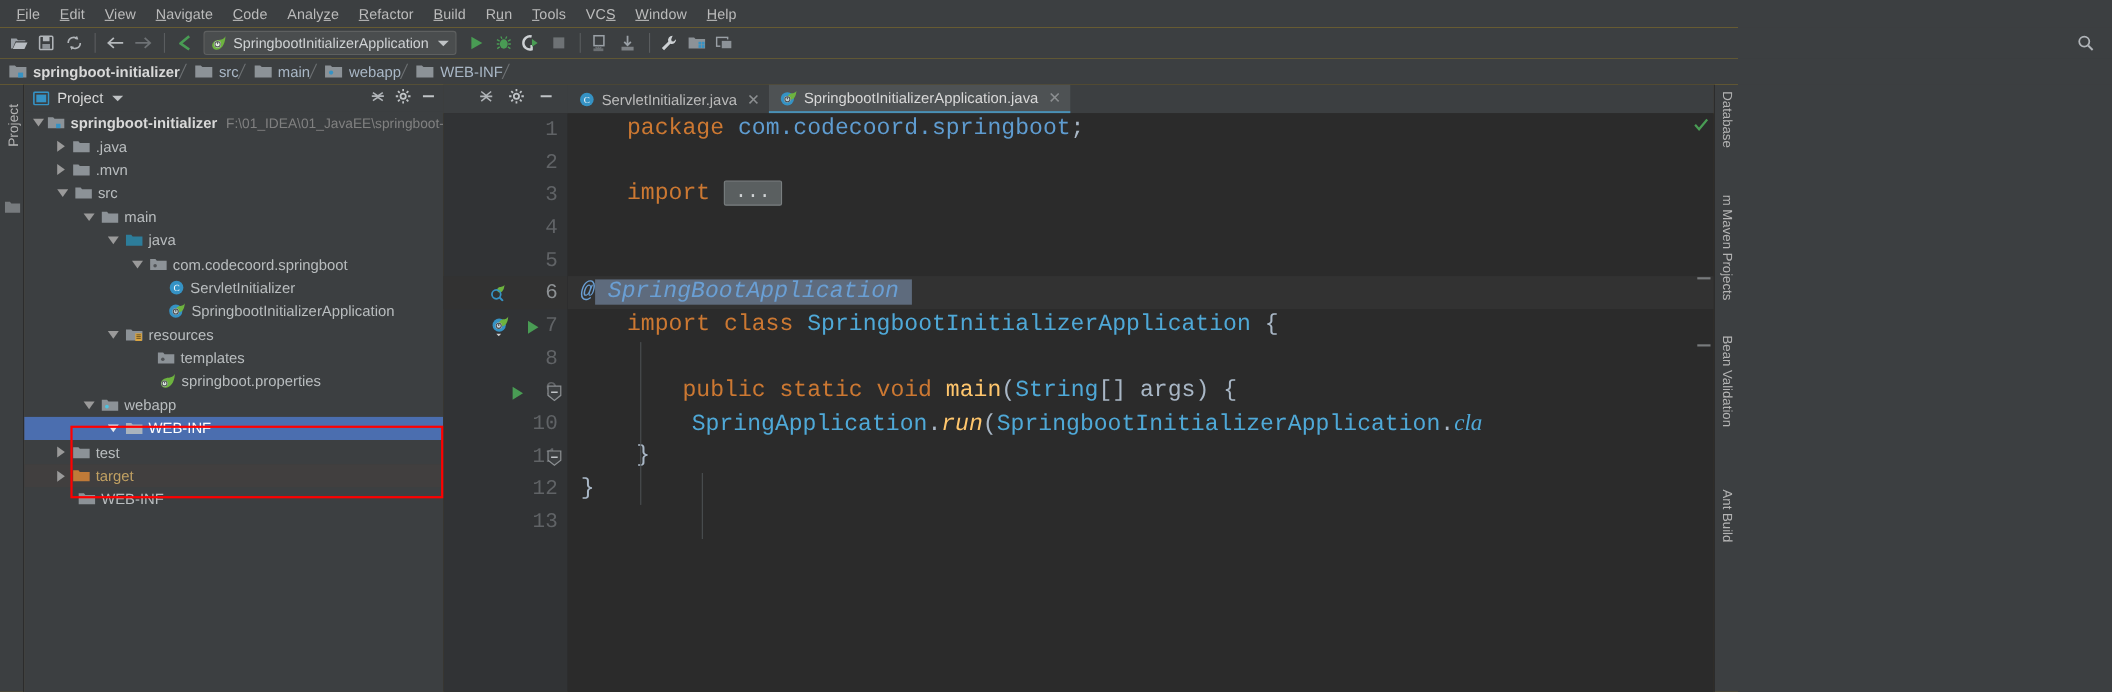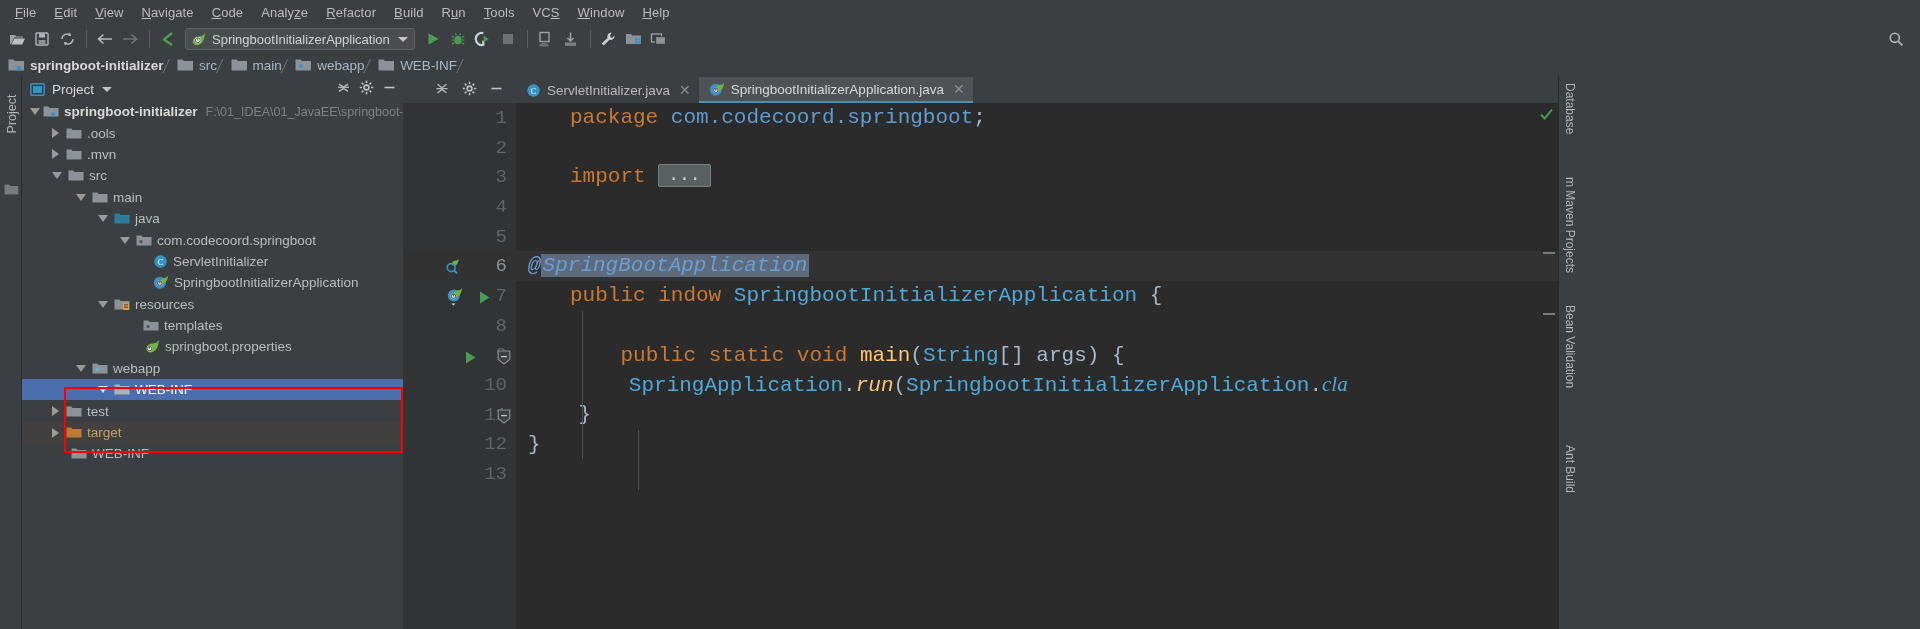--- a/index.html
+++ b/index.html
@@ -166,21 +166,21 @@
   .punct { color: #a9b7c6; }
   .mthital { color: #ffc66d; font-style: italic; }
   .clsital { color: #4fa9d8; font-style: italic; font-family: Liberation Serif, serif; }
 
   .imports-fold {
     display: inline-block; background: #5a5f60; color: #cfd2d4;
     border: 1px solid #7a7f80; border-radius: 2px;
     padding: 0 9px; font-size: 18px; line-height: 21px; vertical-align: 2px;
     font-family: "Liberation Mono", monospace;
   }
-  .ann-sel { background: #5e6b7d; padding: 0 2px; }
+  .ann-sel { background: #5e6b7d; padding: 0 12px; }
 
   .indent-guide {
     position: absolute; width: 1px; background: #4b4f51; left: 0; top: 0; bottom: 0;
   }
 
   .rt-marks { position: absolute; right: 4px; }
 </style>
 </head>
 <body>
 
@@ -417,21 +417,21 @@
         <span class="tpath">F:\01_IDEA\01_JavaEE\springboot-i</span>
       </div>
 
       <div class="trow" style="padding-left:30px">
         <span class="arrow right"></span>
         <span class="ticon" style="margin-left:4px">
           <svg width="16" height="13" viewBox="0 0 16 13">
               <path d="M0.5 11.5V1.5h4.8L6.6 3h8.9v8.5z" fill="#8c9297"></path>
             </svg>
         </span>
-        <span class="tlabel">.ools</span>
+        <span class="tlabel">.java</span>
       </div>
 
       <div class="trow" style="padding-left:30px">
         <span class="arrow right"></span>
         <span class="ticon" style="margin-left:4px">
           <svg width="16" height="13" viewBox="0 0 16 13">
               <path d="M0.5 11.5V1.5h4.8L6.6 3h8.9v8.5z" fill="#8c9297"></path>
             </svg>
         </span>
         <span class="tlabel">.mvn</span>
@@ -701,21 +701,21 @@
       <div class="gline">13</div>
     </div>
 
     <div class="code">
       <div class="cline"><span class="kw">package</span> <span class="pkg">com.codecoord.springboot</span><span class="punct">;</span></div>
       <div class="cline"></div>
       <div class="cline"><span class="kw">import</span> <span class="imports-fold">...</span></div>
       <div class="cline"></div>
       <div class="cline"></div>
       <div class="cline hl"><span class="annitalic">@</span><span class="annitalic ann-sel">SpringBootApplication</span></div>
-      <div class="cline"><span class="kw">public indow</span> <span class="typ">SpringbootInitializerApplication</span> <span class="punct">{</span></div>
+      <div class="cline"><span class="kw">import class</span> <span class="typ">SpringbootInitializerApplication</span> <span class="punct">{</span></div>
       <div class="cline"></div>
       <div class="cline">    <span class="kw">public static void</span> <span class="mth">main</span><span class="punct">(</span><span class="typ">String</span><span class="punct">[] args) {</span></div>
       <div class="cline">        <span class="typ">SpringApplication</span><span class="punct">.</span><span class="mthital">run</span><span class="punct">(</span><span class="typ">SpringbootInitializerApplication</span><span class="punct">.</span><span class="clsital">cla</span></div>
       <div class="cline">    <span class="punct">}</span></div>
       <div class="cline"><span class="punct">}</span></div>
       <div class="cline"></div>
 
       <div class="indent-guide" style="left:66px; top:208px; height:148px;"></div>
       <div class="indent-guide" style="left:122px; top:327px; height:60px;"></div>
     </div>

